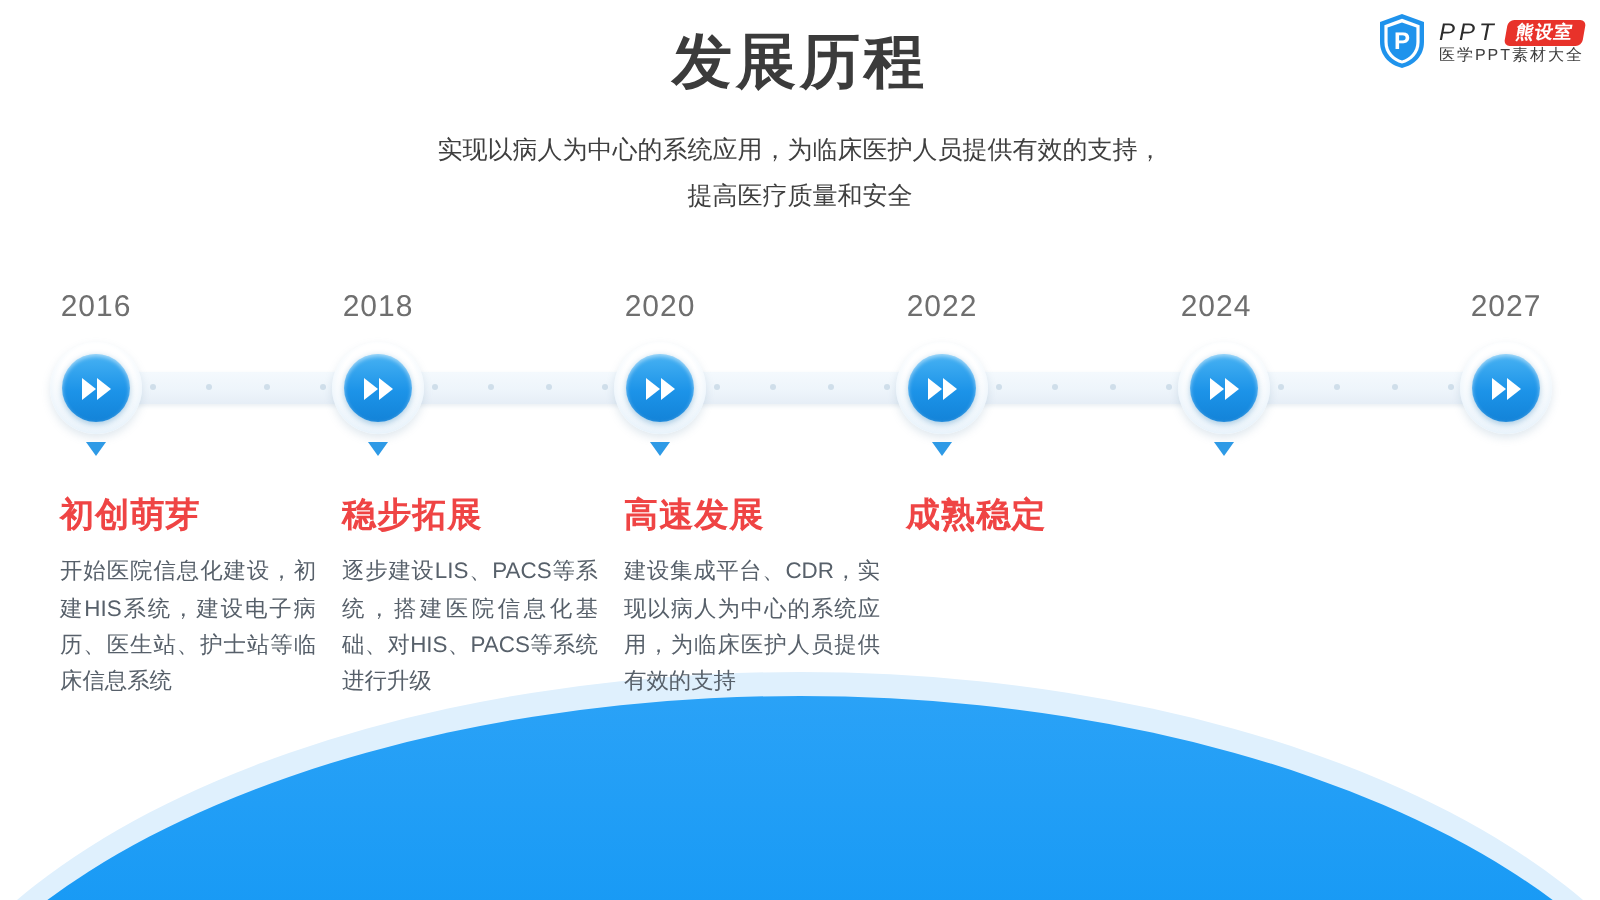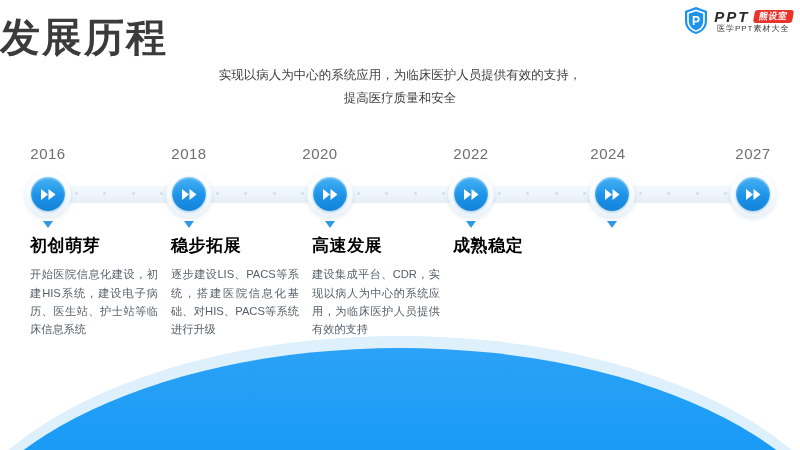--- a/index.html
+++ b/index.html
@@ -74,22 +74,22 @@
     display: flex;
     flex-direction: column;
     gap: 1px;
   }
   .logo-row1 {
     display: flex;
     align-items: center;
     gap: 4px;
   }
   .logo-ppt {
-    font-size: 15px;
-    font-weight: bold;
+    font-size: 12px;
+    font-weight: normal;
     font-style: italic;
     color: #2b2b2b;
     letter-spacing: 2px;
     line-height: 1;
   }
   .logo-badge {
     background: #e8322a;
     color: #ffffff;
     font-size: 9px;
     font-weight: bold;
@@ -107,26 +107,26 @@
     white-space: nowrap;
     text-align: center;
   }
 
   
   .title {
     position: absolute;
     left: 0;
     top: 14px;
     width: 800px;
-    font-size: 40px;
+    text-align: center;
+    font-size: 30px;
     font-weight: bold;
     color: #3b3b3b;
     letter-spacing: 2px;
     line-height: 1.2;
-    font-family: Liberation Serif, serif;
   }
   .subtitle {
     position: absolute;
     left: 0;
     top: 64px;
     width: 800px;
     text-align: center;
     font-size: 12.5px;
     color: #3f3f3f;
     line-height: 1.85;
@@ -224,25 +224,26 @@
     height: 130px;
   }
   .col {
     position: absolute;
     top: 0;
     width: 128px;
   }
   .col-heading {
     font-size: 17px;
     font-weight: bold;
-    color: #000000;
+    color: #ef4444;
     letter-spacing: 0.6px;
     line-height: 1.2;
     margin-bottom: 9px;
     white-space: nowrap;
+    margin-top: 12px;
   }
   .col-body {
     font-size: 11.2px;
     color: #57606a;
     line-height: 1.62;
     text-align: justify;
     text-justify: inter-character;
   }
 </style>
 </head>
@@ -320,21 +321,21 @@
         <div class="node" style="left: 189px;">
           <span class="node-halo"></span>
           <span class="node-core">
             <svg width="17" height="13" viewBox="0 0 17 13">
               <path d="M1 1 L8 6.5 L1 12 Z" fill="#ffffff"></path>
               <path d="M8.5 1 L15.5 6.5 L8.5 12 Z" fill="#ffffff"></path>
             </svg>
           </span>
         </div>
         <div class="arrow-down" style="left: 189px;"></div>
-        <div class="year" style="left: 320px;">2020</div>
+        <div class="year" style="left: 330px;">2020</div>
         <div class="node" style="left: 330px;">
           <span class="node-halo"></span>
           <span class="node-core">
             <svg width="17" height="13" viewBox="0 0 17 13">
               <path d="M1 1 L8 6.5 L1 12 Z" fill="#ffffff"></path>
               <path d="M8.5 1 L15.5 6.5 L8.5 12 Z" fill="#ffffff"></path>
             </svg>
           </span>
         </div>
         <div class="arrow-down" style="left: 330px;"></div>

